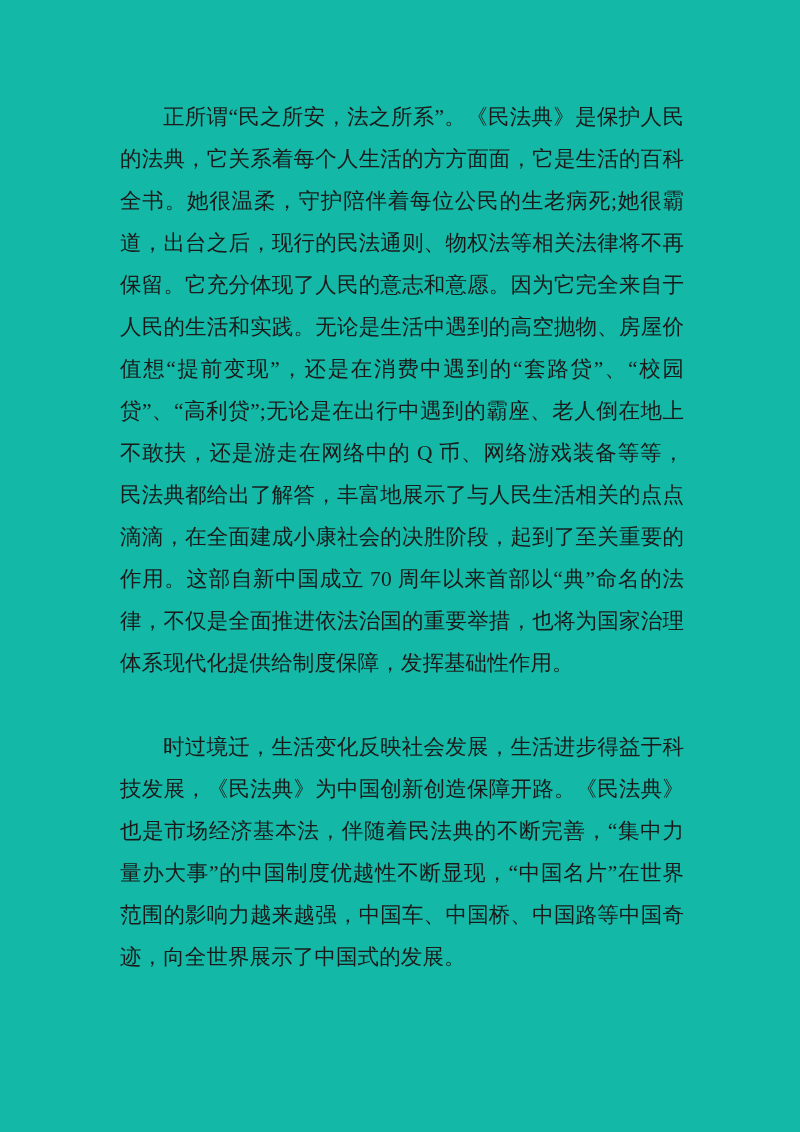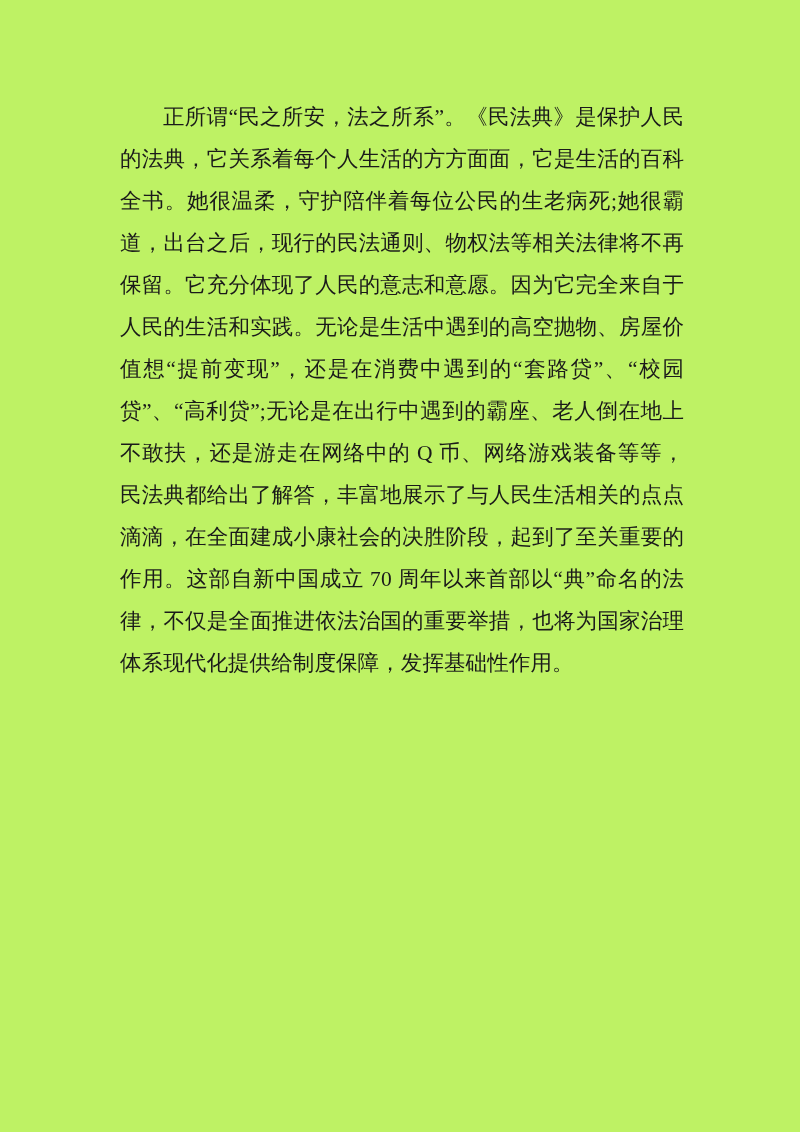--- a/index.html
+++ b/index.html
@@ -10,21 +10,21 @@
   }
   body {
     font-family: "Liberation Serif", "DejaVu Serif", serif;
     color: #1a1a1a;
     -webkit-font-smoothing: antialiased;
   }
   .page {
     position: relative;
     width: 800px;
     height: 1132px;
-    background: #bef264;
+    background: #14b8a6;
     overflow: hidden;
     box-sizing: border-box;
   }
   .text-column {
     position: absolute;
     left: 120px;
     top: 96px;
     width: 564px;
   }
   .doc-paragraph {
@@ -46,15 +46,16 @@
 </head>
 <body>
 
 <div class="page">
   <div class="text-column">
 
     <p class="doc-paragraph">正所谓“民之所安，法之所系”。《民法典》是保护人民的法典，它关系着每个人生活的方方面面，它是生活的百科全书。她很温柔，守护陪伴着每位公民的生老病死;她很霸道，出台之后，现行的民法通则、物权法等相关法律将不再保留。它充分体现了人民的意志和意愿。因为它完全来自于人民的生活和实践。无论是生活中遇到的高空抛物、房屋价值想“提前变现”，还是在消费中遇到的“套路贷”、“校园贷”、“高利贷”;无论是在出行中遇到的霸座、老人倒在地上不敢扶，还是游走在网络中的 Q 币、网络游戏装备等等，民法典都给出了解答，丰富地展示了与人民生活相关的点点滴滴，在全面建成小康社会的决胜阶段，起到了至关重要的作用。这部自新中国成立 70 周年以来首部以“典”命名的法律，不仅是全面推进依法治国的重要举措，也将为国家治理体系现代化提供给制度保障，发挥基础性作用。</p>
 
     <div class="paragraph-gap"></div>
 
+    <p class="doc-paragraph">时过境迁，生活变化反映社会发展，生活进步得益于科技发展，《民法典》为中国创新创造保障开路。《民法典》也是市场经济基本法，伴随着民法典的不断完善，“集中力量办大事”的中国制度优越性不断显现，“中国名片”在世界范围的影响力越来越强，中国车、中国桥、中国路等中国奇迹，向全世界展示了中国式的发展。</p>
 
   </div>
 </div>
 
 </body></html>

